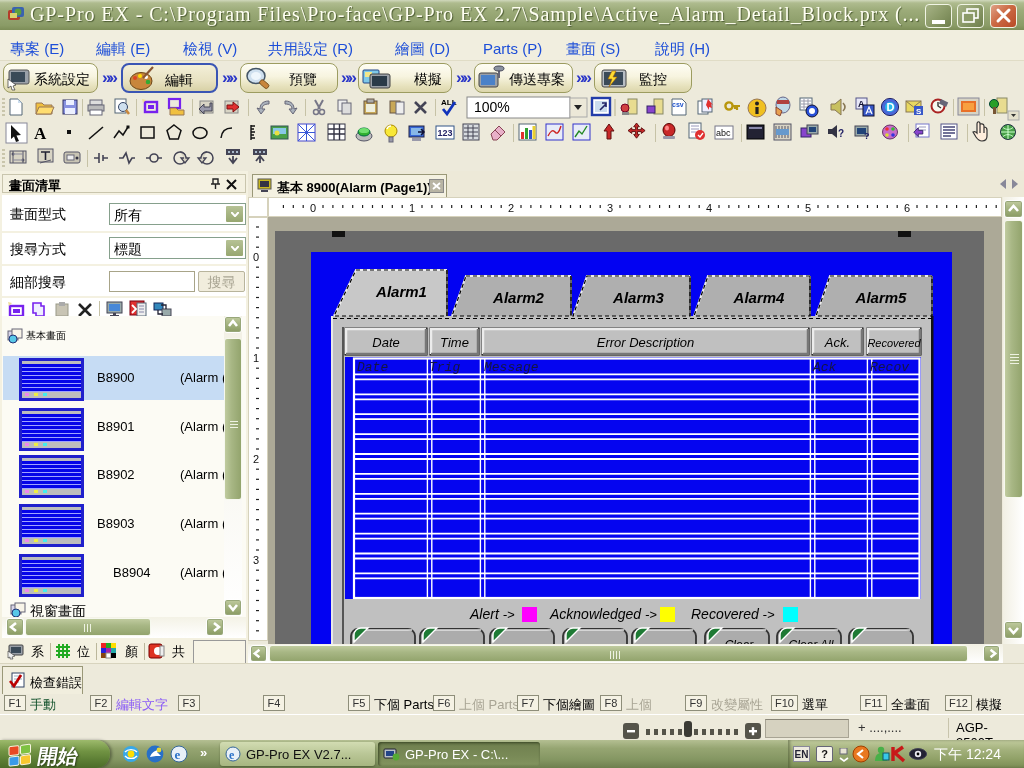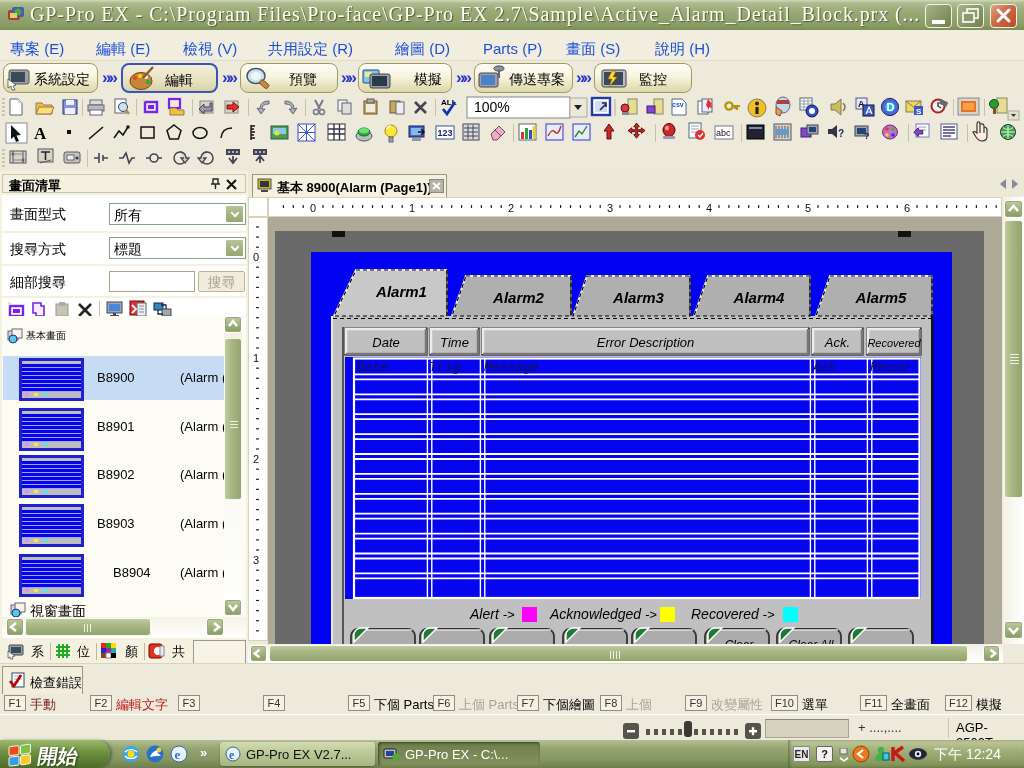--- a/index.html
+++ b/index.html
@@ -1067,23 +1067,23 @@
   <svg width="17" height="17" style="position:absolute;left:6px;top:5px">
           <rect x="3" y="1" width="12" height="14" fill="#fff" stroke="#346"></rect>
           <path d="M5 4 h8 M5 7 h8 M5 10 h5" stroke="#9AB"></path>
           <path d="M1 9 l4 5 7 -11" stroke="#B00" stroke-width="2.6" fill="none"></path>
         </svg>
   <div class="abs" style="left:27px;top:7px;font:13px 'Liberation Sans'">檢查錯誤</div>
  </div>
 </div>
 <div class="abs" id="fbar">
       <div class="fkey" style="left:4px;width:22px">F1</div>
-      <div class="flbl" style="left:30px;color:#7f1d1d">手動</div>
+      <div class="flbl" style="left:30px;color:#14532d">手動</div>
       <div class="fkey" style="left:90px;width:22px">F2</div>
-      <div class="flbl" style="left:116px;color:#b91c1c">編輯文字</div>
+      <div class="flbl" style="left:116px;color:#8b5cf6">編輯文字</div>
       <div class="fkey" style="left:178px;width:22px">F3</div>
       <div class="fkey" style="left:263px;width:22px">F4</div>
       <div class="fkey" style="left:348px;width:22px">F5</div>
       <div class="flbl" style="left:374px;color:#000">下個 Parts</div>
       <div class="fkey" style="left:433px;width:22px">F6</div>
       <div class="flbl" style="left:459px;color:#A8A494">上個 Parts</div>
       <div class="fkey" style="left:517px;width:22px">F7</div>
       <div class="flbl" style="left:543px;color:#000">下個繪圖</div>
       <div class="fkey" style="left:600px;width:22px">F8</div>
       <div class="flbl" style="left:626px;color:#A8A494">上個</div>

